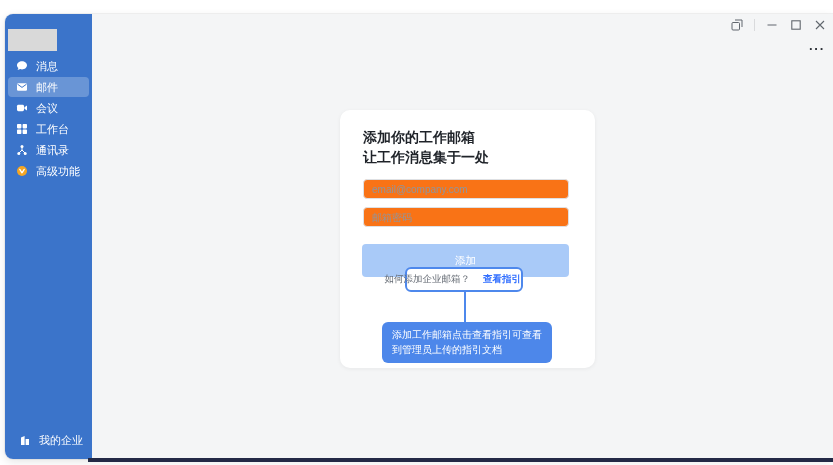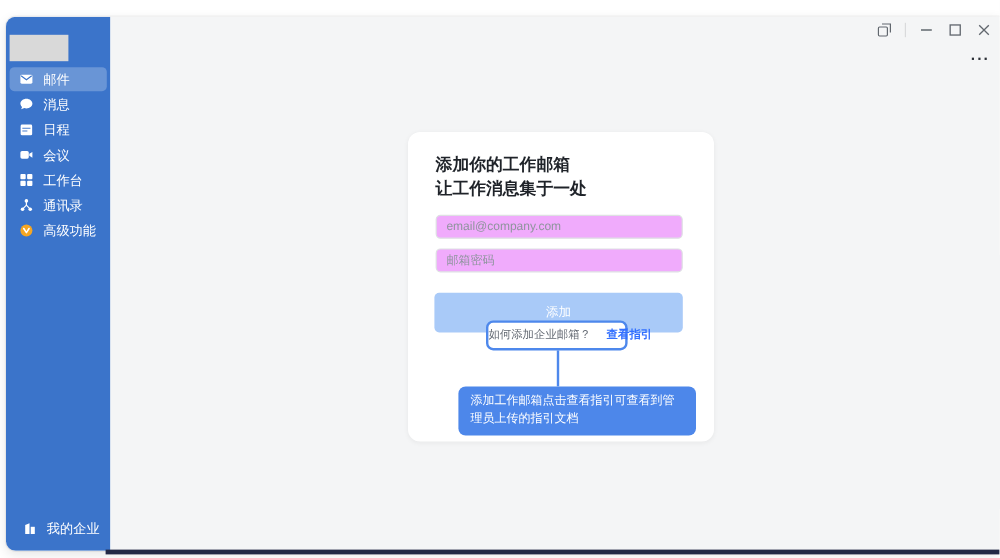--- a/index.html
+++ b/index.html
@@ -30,77 +30,69 @@
   .wc-sep { width:1px; height:12px; background:#d9dadc; }
   .more-btn { position:absolute; top:28px; right:8px; font-size:13px; font-weight:bold;
     color:#2b2f36; letter-spacing:1px; cursor:pointer; line-height:14px; }
 
   
   .card { position:absolute; left:248px; top:96px; width:255px; height:258px; background:#fff;
     border-radius:10px; box-shadow:0 1px 4px rgba(31,35,41,.06); }
   .card-title { position:absolute; left:23px; top:17px; font-size:14px; font-weight:bold;
     color:#1f2329; line-height:20px; white-space:pre-line; }
   .inp { position:absolute; left:23px; width:206px; height:20px; border:1px solid #dee0e3;
-    border-radius:4px; background:#f0abfc; font-size:10px; padding:0 8px; color:#1f2329; outline:none; }
+    border-radius:4px; background:#f97316; font-size:10px; padding:0 8px; color:#1f2329; outline:none; }
   .inp::placeholder { color:#8f959e; }
   .inp.email { top:69px; }
   .inp.pwd { top:97px; }
   .add-btn { position:absolute; left:22px; top:134px; width:207px; height:33px; background:#a9caf8;
     border:none; border-radius:4px; color:#fff; font-size:10.5px; line-height:17px; text-align:center; cursor:pointer; }
 
   .guide-box { position:absolute; left:65px; top:157px; width:118px; height:25px;
     border:2px solid #4e88ec; border-radius:6px; background:#fff;
-    display:flex; align-items:center; justify-content:space-between; font-size:9.5px; white-space:nowrap; }
+    display:flex; align-items:center; justify-content:flex-end; font-size:9.5px; white-space:nowrap; }
   .guide-q { color:#646a73; }
   .guide-link { color:#3370ff; font-weight:bold; cursor:pointer; margin-left:13px; }
   .connector { position:absolute; left:124px; top:182px; width:2px; height:30px; background:#4e88ec; }
-  .tooltip { position:absolute; left:42px; top:212px; width:198px; background:#4d87ea;
+  .tooltip { position:absolute; left:42px; top:212px; width:170px; background:#4d87ea;
     border-radius:6px; color:#fff; font-size:10px; line-height:15px; padding:5px 10px 6px 10px; }
 
   .activate-link { position:absolute; left:248px; top:367px; width:255px; text-align:center;
     font-size:10.5px; color:#3370ff; cursor:pointer; }
 
   
   .taskbar { position:absolute; left:88px; top:458px; width:745px; height:4px; background:#232946; }
 </style>
 </head>
 <body>
 
 <div class="stage">
   <div class="window">
 
     <div class="sidebar">
       <div class="logo-box"></div>
 
       <div class="nav">
 
+        <div class="nav-item">
+          <svg class="ic" viewBox="0 0 12 12">
+            <path d="M6 1.2c2.8 0 5 1.8 5 4.1s-2.2 4.1-5 4.1c-.6 0-1.2-.1-1.7-.3L1.6 10l.8-1.9C1.5 7.4 1 6.4 1 5.3 1 3 3.2 1.2 6 1.2z" fill="#fff"></path>
+          </svg>
+          <span>消息</span>
+        </div>
+
         <div class="nav-item active">
           <svg class="ic" viewBox="0 0 12 12">
             <rect x="1" y="2.3" width="10" height="7.4" rx="1.2" fill="#fff"></rect>
             <path d="M1.8 3.4 6 6.4l4.2-3" fill="none" stroke="#3b74ca" stroke-width="1" stroke-linecap="round"></path>
           </svg>
           <span>邮件</span>
         </div>
 
-        <div class="nav-item">
-          <svg class="ic" viewBox="0 0 12 12">
-            <path d="M6 1.2c2.8 0 5 1.8 5 4.1s-2.2 4.1-5 4.1c-.6 0-1.2-.1-1.7-.3L1.6 10l.8-1.9C1.5 7.4 1 6.4 1 5.3 1 3 3.2 1.2 6 1.2z" fill="#fff"></path>
-          </svg>
-          <span>消息</span>
-        </div>
 
-
-        <div class="nav-item">
-          <svg class="ic" viewBox="0 0 12 12">
-            <rect x="1.2" y="1.8" width="9.6" height="9" rx="1.2" fill="#fff"></rect>
-            <rect x="2.6" y="4.4" width="6.8" height="1.1" fill="#3b74ca" opacity=".7"></rect>
-            <rect x="2.6" y="6.6" width="4.2" height="1.1" fill="#3b74ca" opacity=".7"></rect>
-          </svg>
-          <span>日程</span>
-        </div>
 
         <div class="nav-item">
           <svg class="ic" viewBox="0 0 12 12">
             <rect x="1" y="2.8" width="7" height="6.4" rx="1.4" fill="#fff"></rect>
             <path d="M8.4 5.2 11 3.6v4.8L8.4 6.8z" fill="#fff"></path>
           </svg>
           <span>会议</span>
         </div>
 
         <div class="nav-item">

